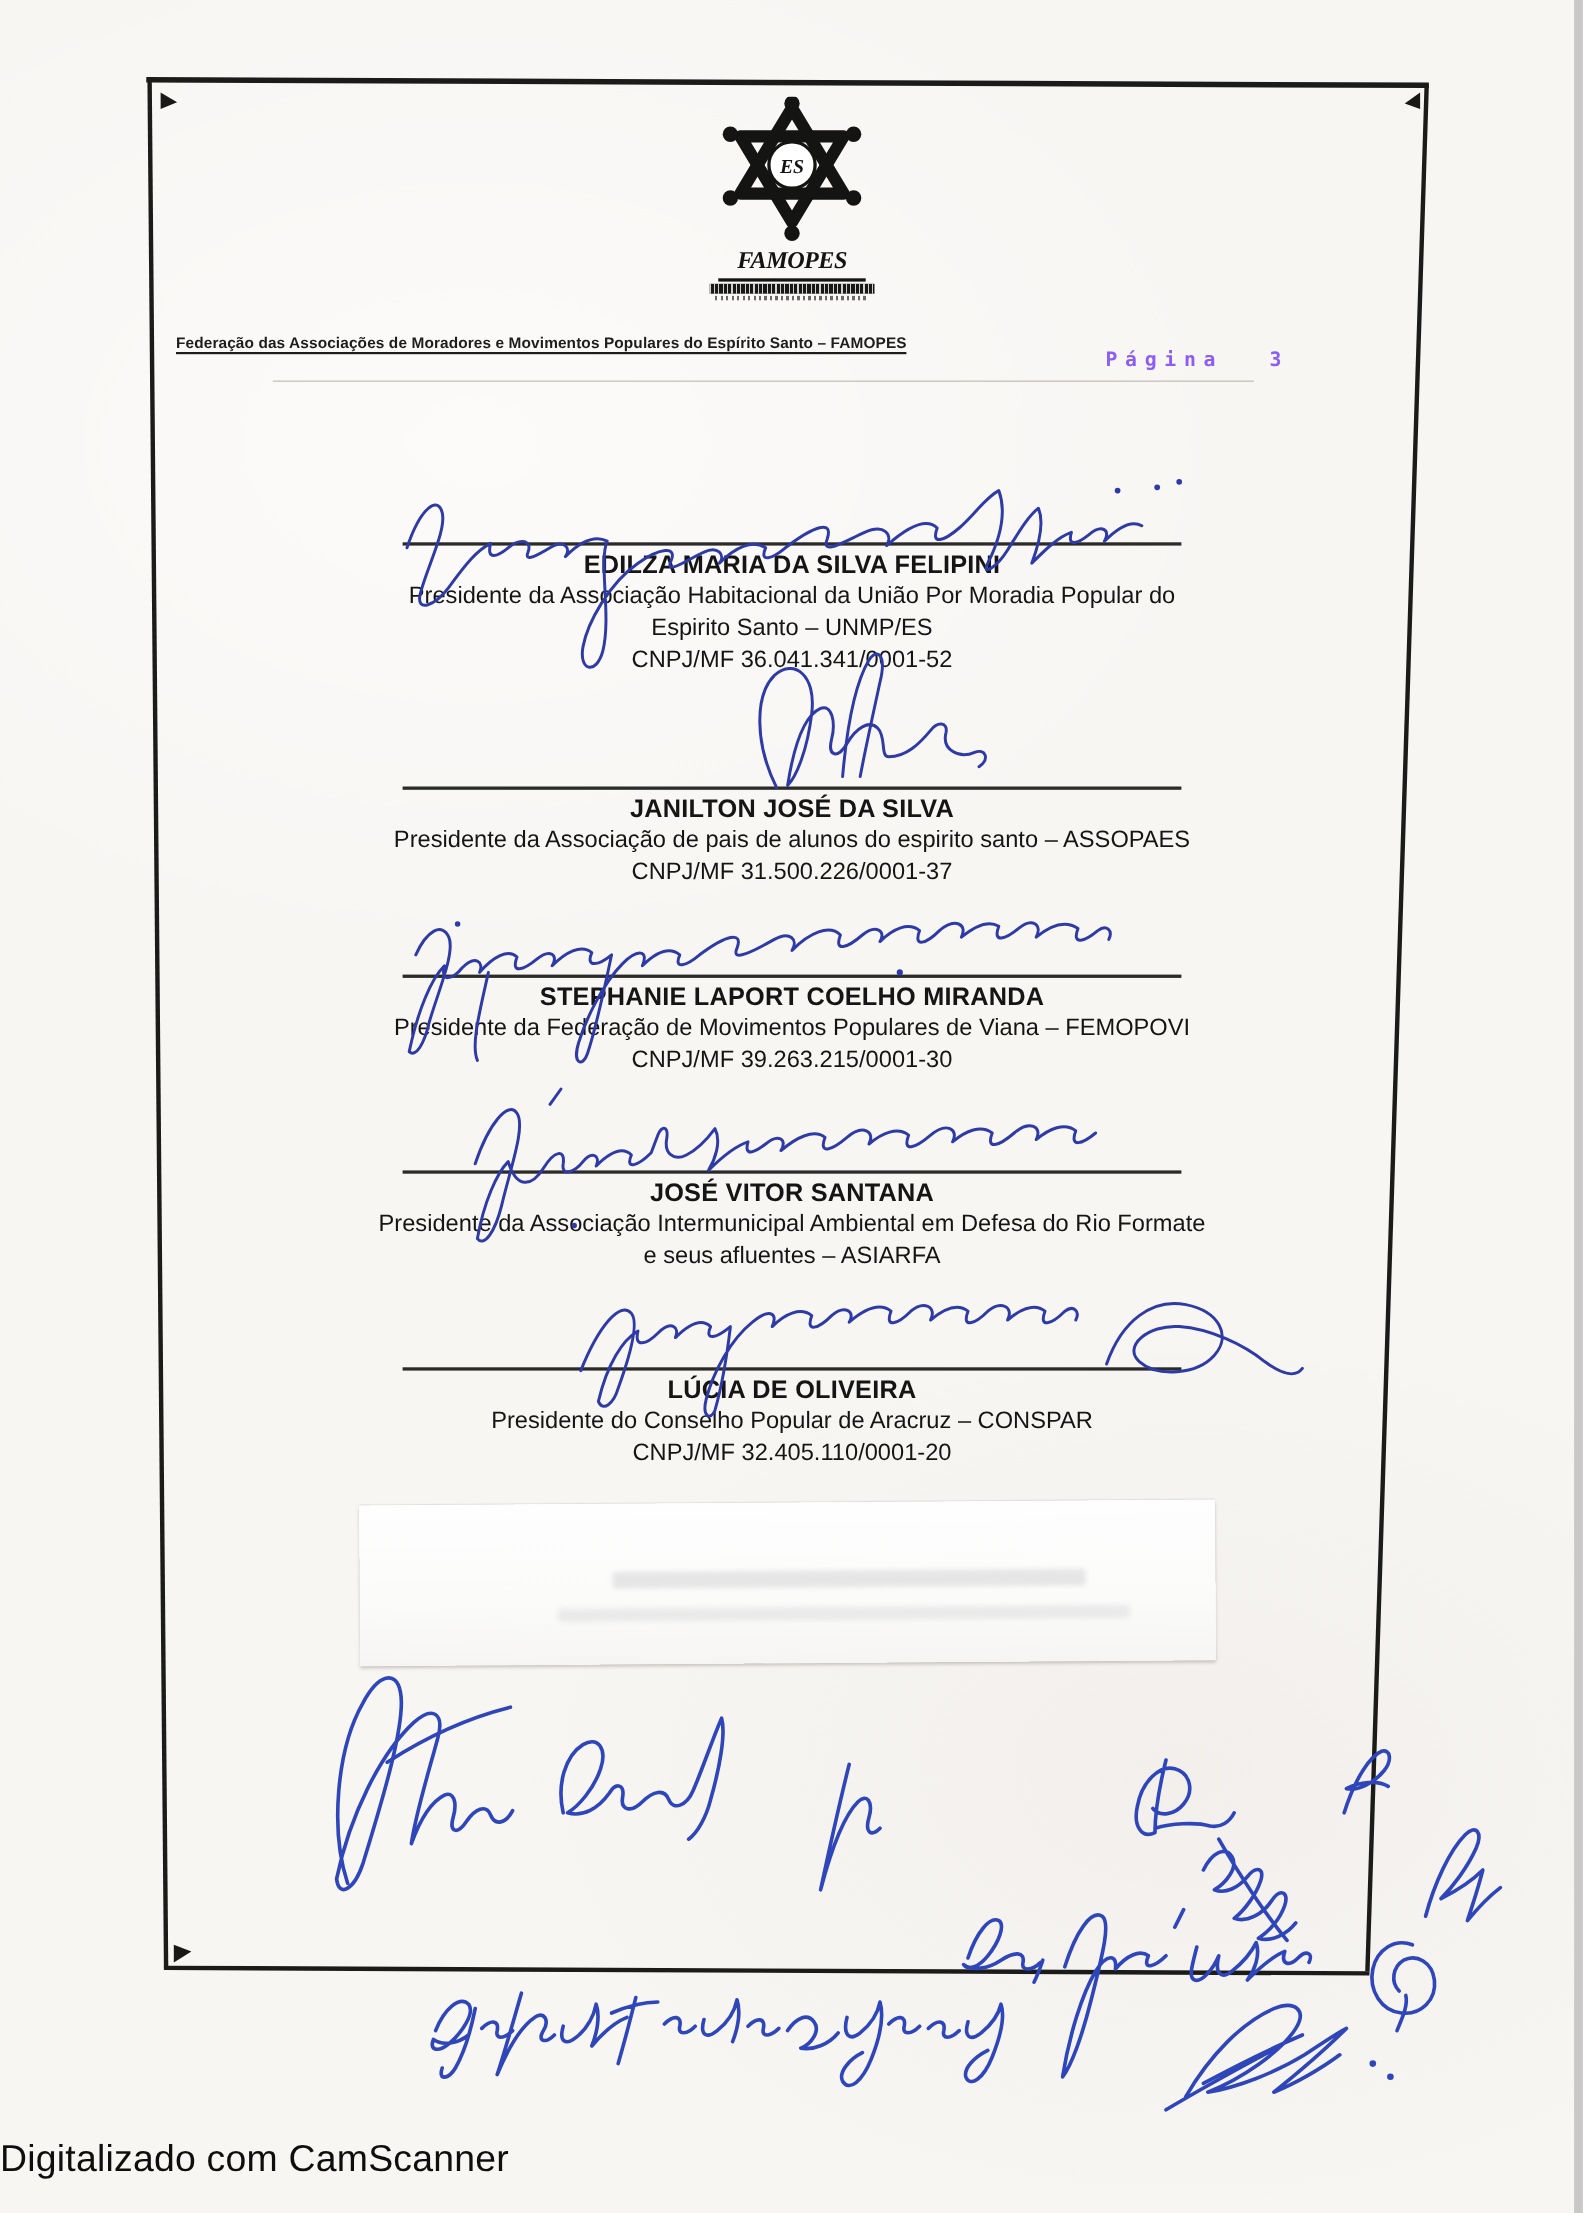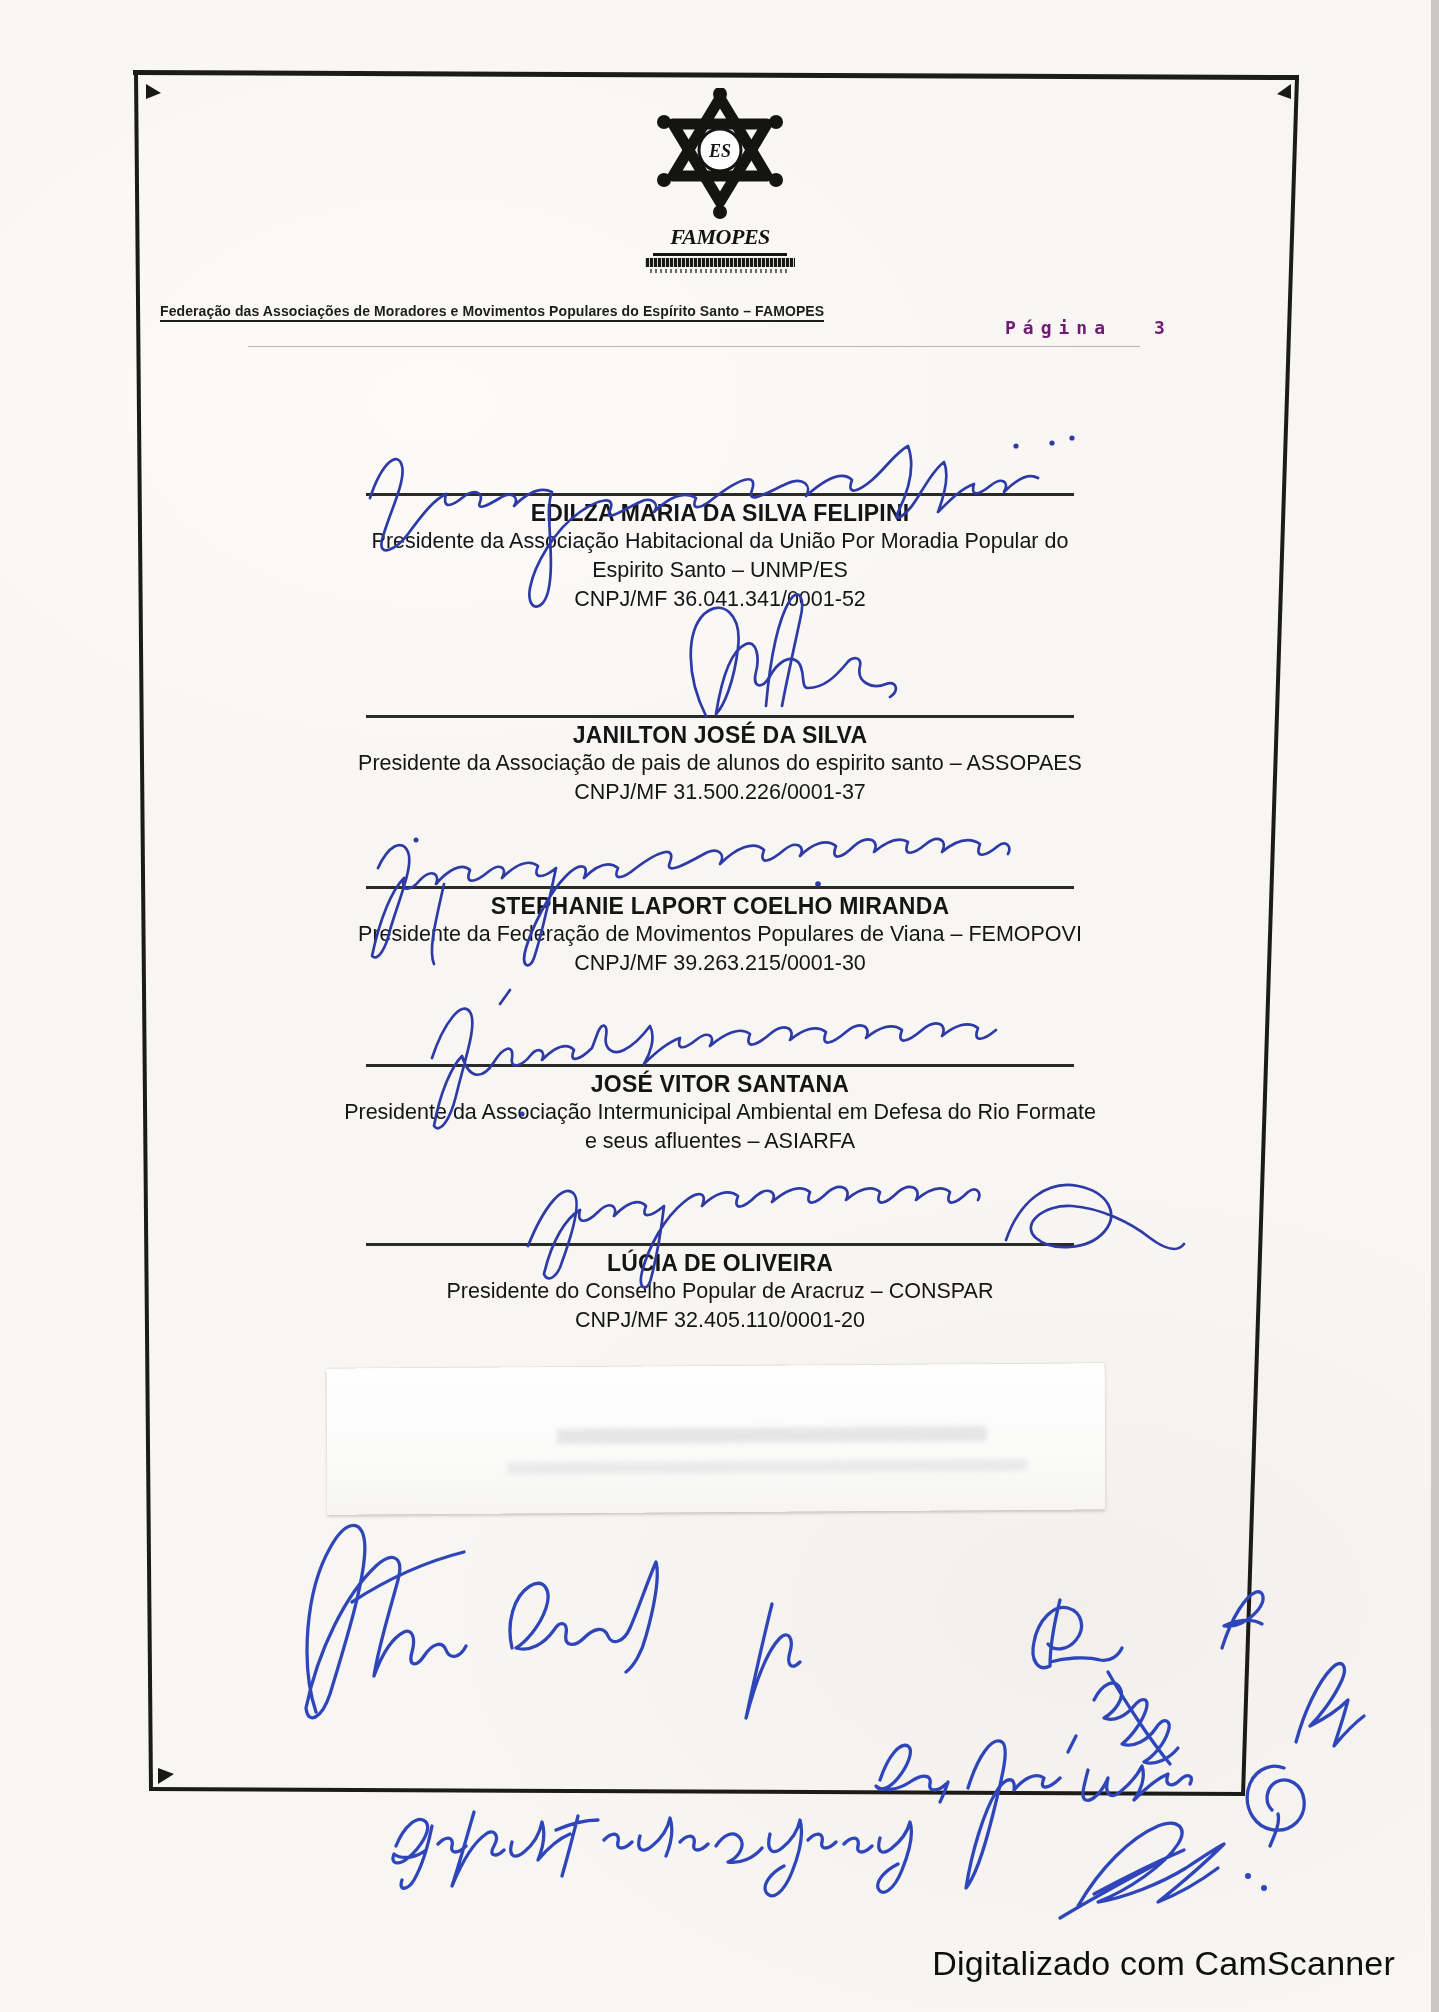--- a/index.html
+++ b/index.html
@@ -30,21 +30,21 @@
   .logo-micro1{width:150px;height:9px;margin:2px auto 0;background:#181816;
     background-image:repeating-linear-gradient(90deg, rgba(255,255,255,.8) 0 1px, rgba(255,255,255,0) 1px 4px);}
   .logo-micro2{width:140px;height:4px;margin:2px auto 0;opacity:.75;
     background:repeating-linear-gradient(90deg,#3a3a38 0 2px, rgba(0,0,0,0) 2px 5px);}
 
   
   .fed-line{position:absolute;left:160px;top:303px;width:1120px;text-align:left;
     font-weight:bold;font-size:14px;letter-spacing:.1px;color:#1d1d1b;}
   .fed-line span{border-bottom:2px solid #1d1d1b;padding-bottom:1px;}
   .page-no{position:absolute;left:1005px;top:317px;white-space:nowrap;
-    font-family:"DejaVu Sans Mono", monospace;font-weight:bold;font-size:18px;color:#701a75;}
+    font-family:"DejaVu Sans Mono", monospace;font-weight:bold;font-size:18px;color:#8b5cf6;}
   .page-no .lbl{letter-spacing:7px;}
   .page-no .num{margin-left:42px;}
   .faint-rule{position:absolute;left:248px;top:346px;width:892px;height:1px;
     background:rgba(112,102,92,.45);}
 
   
   .sig-block{position:absolute;left:160px;width:1120px;text-align:center;color:#151515;}
   .sig-line{width:708px;margin:0 auto;border-top:3px solid #2b2b29;height:0;}
   .sig-name{margin-top:3px;font-weight:bold;font-size:23px;letter-spacing:.2px;line-height:28px;}
   .sig-role{font-size:21.5px;line-height:29px;}
@@ -54,21 +54,21 @@
   
   .white-patch{position:absolute;left:327px;top:1366px;width:778px;height:146px;
     background:linear-gradient(180deg,#fefefe, #fbfbfa 60%, #f6f5f3);
     transform:rotate(-0.4deg);
     box-shadow:0 2px 3px rgba(70,60,50,.25), 0 -1px 1px rgba(70,60,50,.10);}
   .ghost{position:absolute;background:rgba(140,140,150,.20);filter:blur(2.5px);border-radius:3px;}
   .ghost1{left:230px;top:62px;width:430px;height:15px;}
   .ghost2{left:180px;top:95px;width:520px;height:12px;opacity:.7;}
 
   
-  .camscanner{position:absolute;left:0;top:1944px;width:1395px;text-align:right;
+  .camscanner{position:absolute;left:0;top:1944px;width:1395px;
     font-size:34px;color:#0e0e0e;letter-spacing:.2px;}
 
   
   svg.overlay{position:absolute;left:0;top:0;}
   .ink{fill:none;stroke:#2e3aa6;stroke-width:2.7;stroke-linecap:round;stroke-linejoin:round;}
   .ink-b{fill:none;stroke:#2f46bb;stroke-width:3.3;stroke-linecap:round;stroke-linejoin:round;}
   .dot{fill:#2e3aa6;stroke:none;}
   .dot-b{fill:#2f46bb;stroke:none;}
   .tick{fill:#181816;stroke:none;}
 </style>

